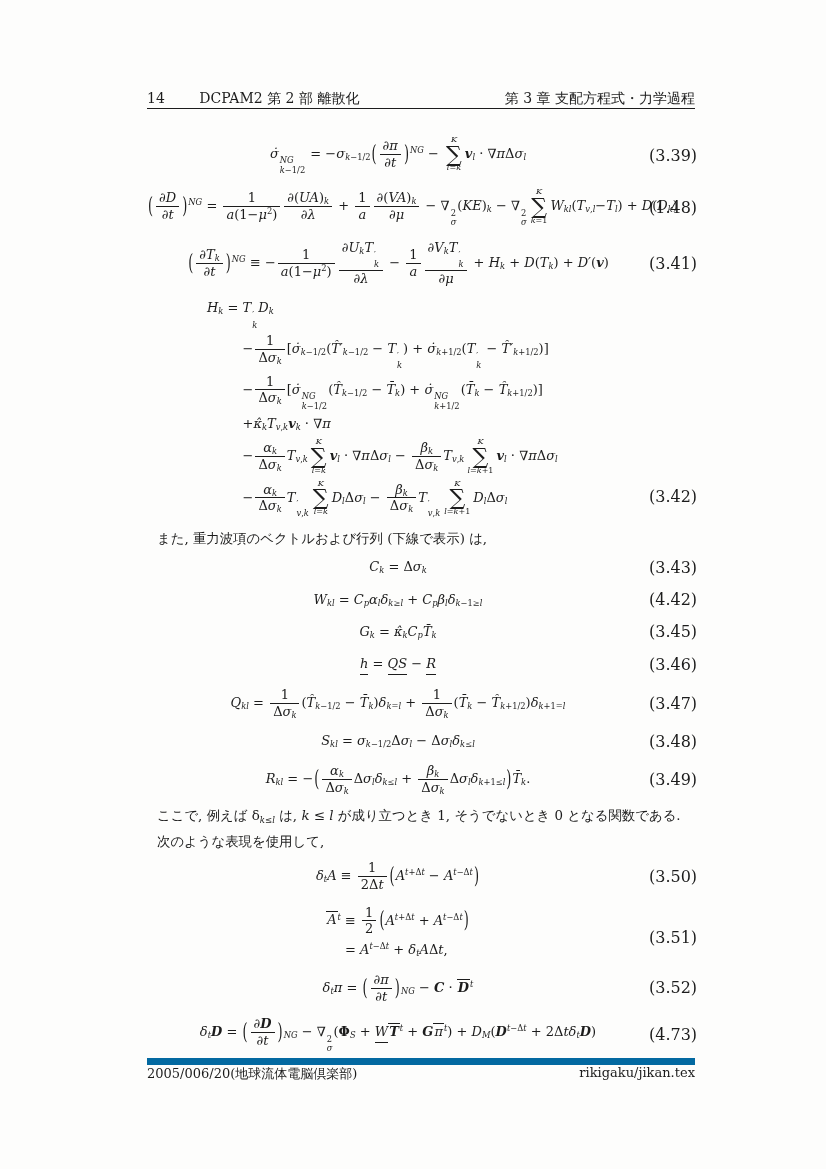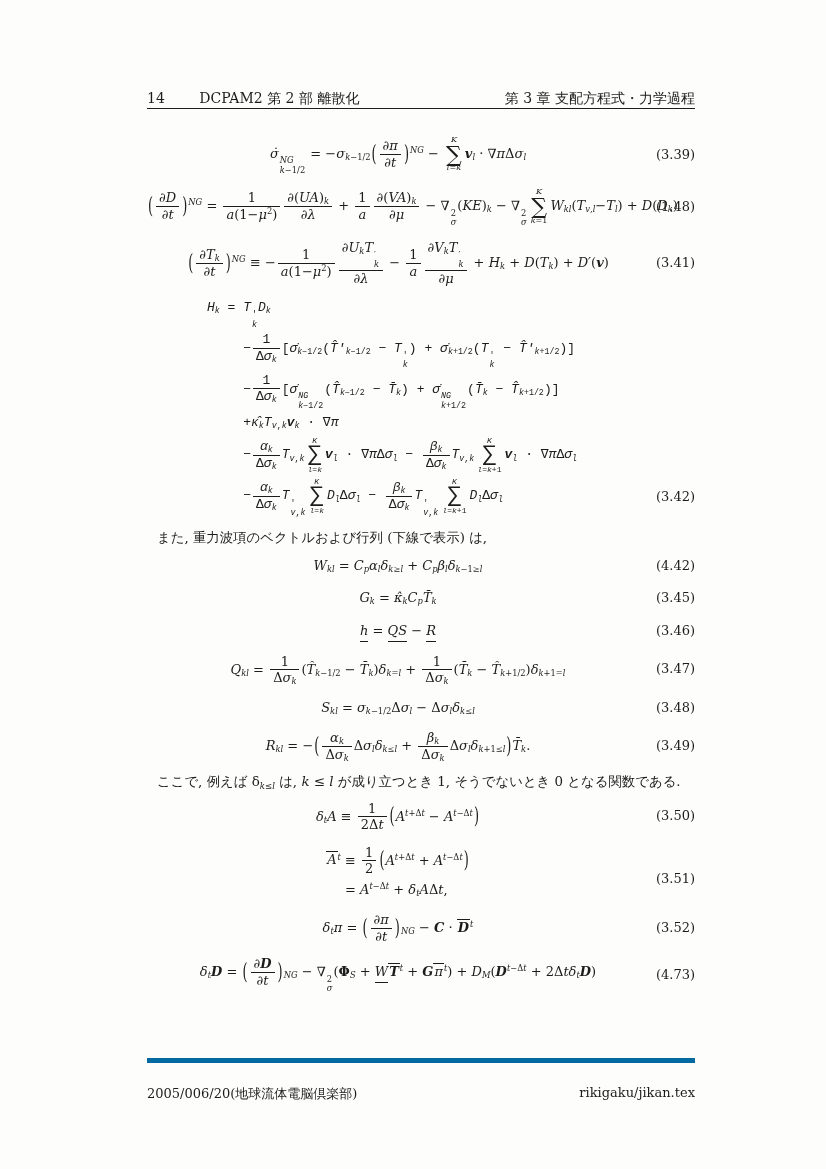--- a/index.html
+++ b/index.html
@@ -26,44 +26,44 @@
   .content {
     position: absolute; left: 147px; top: 126px; width: 548px;
     font-size: 13px; line-height: 1.45;
   }
   .para { margin: 7px 10px 4px; font-size: 13.4px; }
   
   .eq { display: flex; align-items: center; margin: 6px 0; }
   .eq.bottom { align-items: flex-end; }
   .eq.bottom .eqno { margin-bottom: 14px; }
   .eqlines { flex: 1 1 auto; text-align: center; min-width: 0; }
-  .eq.left .eqlines { text-align: left; font-family: Liberation Mono, monospace; }
+  .eq.left .eqlines { text-align: left; }
   .egroup { display: inline-block; text-align: left; }
   .eqline { white-space: nowrap; line-height: 1.55; margin: 3px 0; }
-  .eqno { flex: 0 0 auto; width: 46px; text-align: right; font-size: 13px; }
+  .eqno { flex: 0 0 auto; width: 46px; text-align: right; font-size: 16px; }
   
   i { font-style: italic; }
   .frac { display: inline-block; vertical-align: middle; text-align: center; margin: 0 2px; line-height: 1.2; }
   .fn, .fd { display: block; padding: 0 3px; }
   .fd { border-top: 1px solid #1c1c1c; }
   .sum { display: inline-flex; flex-direction: column; align-items: center; vertical-align: middle; margin: 0 3px; line-height: 1; }
   .sl { font-size: 0.62em; line-height: 1.2; }
   .sg { font-size: 1.7em; line-height: 0.85; }
   sup { font-size: 0.64em; vertical-align: 0.55em; line-height: 0; }
   sub { font-size: 0.64em; vertical-align: -0.3em; line-height: 0; }
   .ssk { display: inline-flex; flex-direction: column; align-items: flex-start; font-size: 0.64em; line-height: 1.15; vertical-align: -0.7em; margin: 0 1px; }
   .bigd { display: inline-block; transform: scaleY(1.75); transform-origin: 50% 52%; margin: 0 1px; }
   .ovl { border-top: 1px solid #1c1c1c; display: inline-block; line-height: 1.15; padding: 1px 1px 0 1px; }
   .unl { border-bottom: 1px solid #1c1c1c; display: inline-block; padding-bottom: 0; }
   .bld { font-weight: 700; }
   .ph  { visibility: hidden; }
   
   .footer {
     position: absolute; left: 147px; top: 1058px; width: 548px;
-    border-top: 5px solid #0369a1; padding-top: 22px;
+    border-top: 7px solid #0369a1; padding-top: 0;
     display: flex; justify-content: space-between; font-size: 13px;
   }
 </style>
 </head>
 <body>
 
 <div class="page">
 
   <header class="header">
     <div>
@@ -148,20 +148,24 @@
                 <span><i>v</i>,<i>k</i></span>
               </span><span class="sum">
                 <span class="sl"><i>K</i></span>
                 <span class="sg">∑</span>
                 <span class="sl"><i>l</i>=<i>k</i>+1</span>
               </span><i>D</i><sub><i>l</i></sub>Δ<i>σ</i><sub><i>l</i></sub></div></div></div>
         <span class="eqno">(3.42)</span>
       </div>
       <div class="para">また, 重力波項のベクトルおよび行列 (下線で表示) は,</div>
       <div class="eq">
+        <div class="eqlines"><div class="egroup"><div class="eqline"><i>C</i><sub><i>k</i></sub> = Δ<i>σ</i><sub><i>k</i></sub></div></div></div>
+        <span class="eqno">(3.43)</span>
+      </div>
+      <div class="eq">
         <div class="eqlines"><div class="egroup"><div class="eqline"><i>W</i><sub><i>kl</i></sub> = <i>C</i><sub><i>p</i></sub><i>α</i><sub><i>l</i></sub><i>δ</i><sub><i>k</i>≥<i>l</i></sub> + <i>C</i><sub><i>p</i></sub><i>β</i><sub><i>l</i></sub><i>δ</i><sub><i>k</i>−1≥<i>l</i></sub></div></div></div>
         <span class="eqno">(4.42)</span>
       </div>
       <div class="eq">
         <div class="eqlines"><div class="egroup"><div class="eqline"><i>G</i><sub><i>k</i></sub> = <i>κ̂</i><sub><i>k</i></sub><i>C</i><sub><i>p</i></sub><i>T̄</i><sub><i>k</i></sub></div></div></div>
         <span class="eqno">(3.45)</span>
       </div>
       <div class="eq">
         <div class="eqlines"><div class="egroup"><div class="eqline"><span class="unl"><i>h</i></span> = <span class="unl"><i>QS</i></span> − <span class="unl"><i>R</i></span></div></div></div>
         <span class="eqno">(3.46)</span>
@@ -172,20 +176,21 @@
       </div>
       <div class="eq">
         <div class="eqlines"><div class="egroup"><div class="eqline"><i>S</i><sub><i>kl</i></sub> = <i>σ</i><sub><i>k</i>−1/2</sub>Δ<i>σ</i><sub><i>l</i></sub> − Δ<i>σ</i><sub><i>l</i></sub><i>δ</i><sub><i>k</i>≤<i>l</i></sub></div></div></div>
         <span class="eqno">(3.48)</span>
       </div>
       <div class="eq">
         <div class="eqlines"><div class="egroup"><div class="eqline"><i>R</i><sub><i>kl</i></sub> = −<span class="bigd">(</span><span class="frac"><span class="fn"><i>α</i><sub><i>k</i></sub></span><span class="fd">Δ<i>σ</i><sub><i>k</i></sub></span></span>Δ<i>σ</i><sub><i>l</i></sub><i>δ</i><sub><i>k</i>≤<i>l</i></sub> + <span class="frac"><span class="fn"><i>β</i><sub><i>k</i></sub></span><span class="fd">Δ<i>σ</i><sub><i>k</i></sub></span></span>Δ<i>σ</i><sub><i>l</i></sub><i>δ</i><sub><i>k</i>+1≤<i>l</i></sub><span class="bigd">)</span><i>T̄</i><sub><i>k</i></sub>.</div></div></div>
         <span class="eqno">(3.49)</span>
       </div>
       <div class="para">ここで, 例えば δ<sub><i>k</i>≤<i>l</i></sub> は, <i>k</i> ≤ <i>l</i> が成り立つとき 1, そうでないとき 0 となる関数である.</div>
+      <div class="para">次のような表現を使用して,</div>
       <div class="eq">
         <div class="eqlines"><div class="egroup"><div class="eqline"><i>δ</i><sub><i>t</i></sub><i>A</i> ≡ <span class="frac"><span class="fn">1</span><span class="fd">2Δ<i>t</i></span></span><span class="bigd">(</span><i>A</i><sup><i>t</i>+Δ<i>t</i></sup> − <i>A</i><sup><i>t</i>−Δ<i>t</i></sup><span class="bigd">)</span></div></div></div>
         <span class="eqno">(3.50)</span>
       </div>
       <div class="eq bottom">
         <div class="eqlines"><div class="egroup"><div class="eqline"><span class="ovl"><i>A</i></span><sup><i>t</i></sup> ≡ <span class="frac"><span class="fn">1</span><span class="fd">2</span></span><span class="bigd">(</span><i>A</i><sup><i>t</i>+Δ<i>t</i></sup> + <i>A</i><sup><i>t</i>−Δ<i>t</i></sup><span class="bigd">)</span></div><div class="eqline"><span class="ph"><span class="ovl"><i>A</i></span><sup><i>t</i></sup></span> = <i>A</i><sup><i>t</i>−Δ<i>t</i></sup> + <i>δ</i><sub><i>t</i></sub><i>A</i>Δ<i>t</i>,</div></div></div>
         <span class="eqno">(3.51)</span>
       </div>
       <div class="eq">
         <div class="eqlines"><div class="egroup"><div class="eqline"><i>δ</i><sub><i>t</i></sub><i>π</i> = <span class="bigd">(</span><span class="frac"><span class="fn">∂<i>π</i></span><span class="fd">∂<i>t</i></span></span><span class="bigd">)</span><sub><i>NG</i></sub> − <span class="bld"><i>C</i></span> · <span class="ovl"><span class="bld"><i>D</i></span></span><sup><i>t</i></sup></div></div></div>

